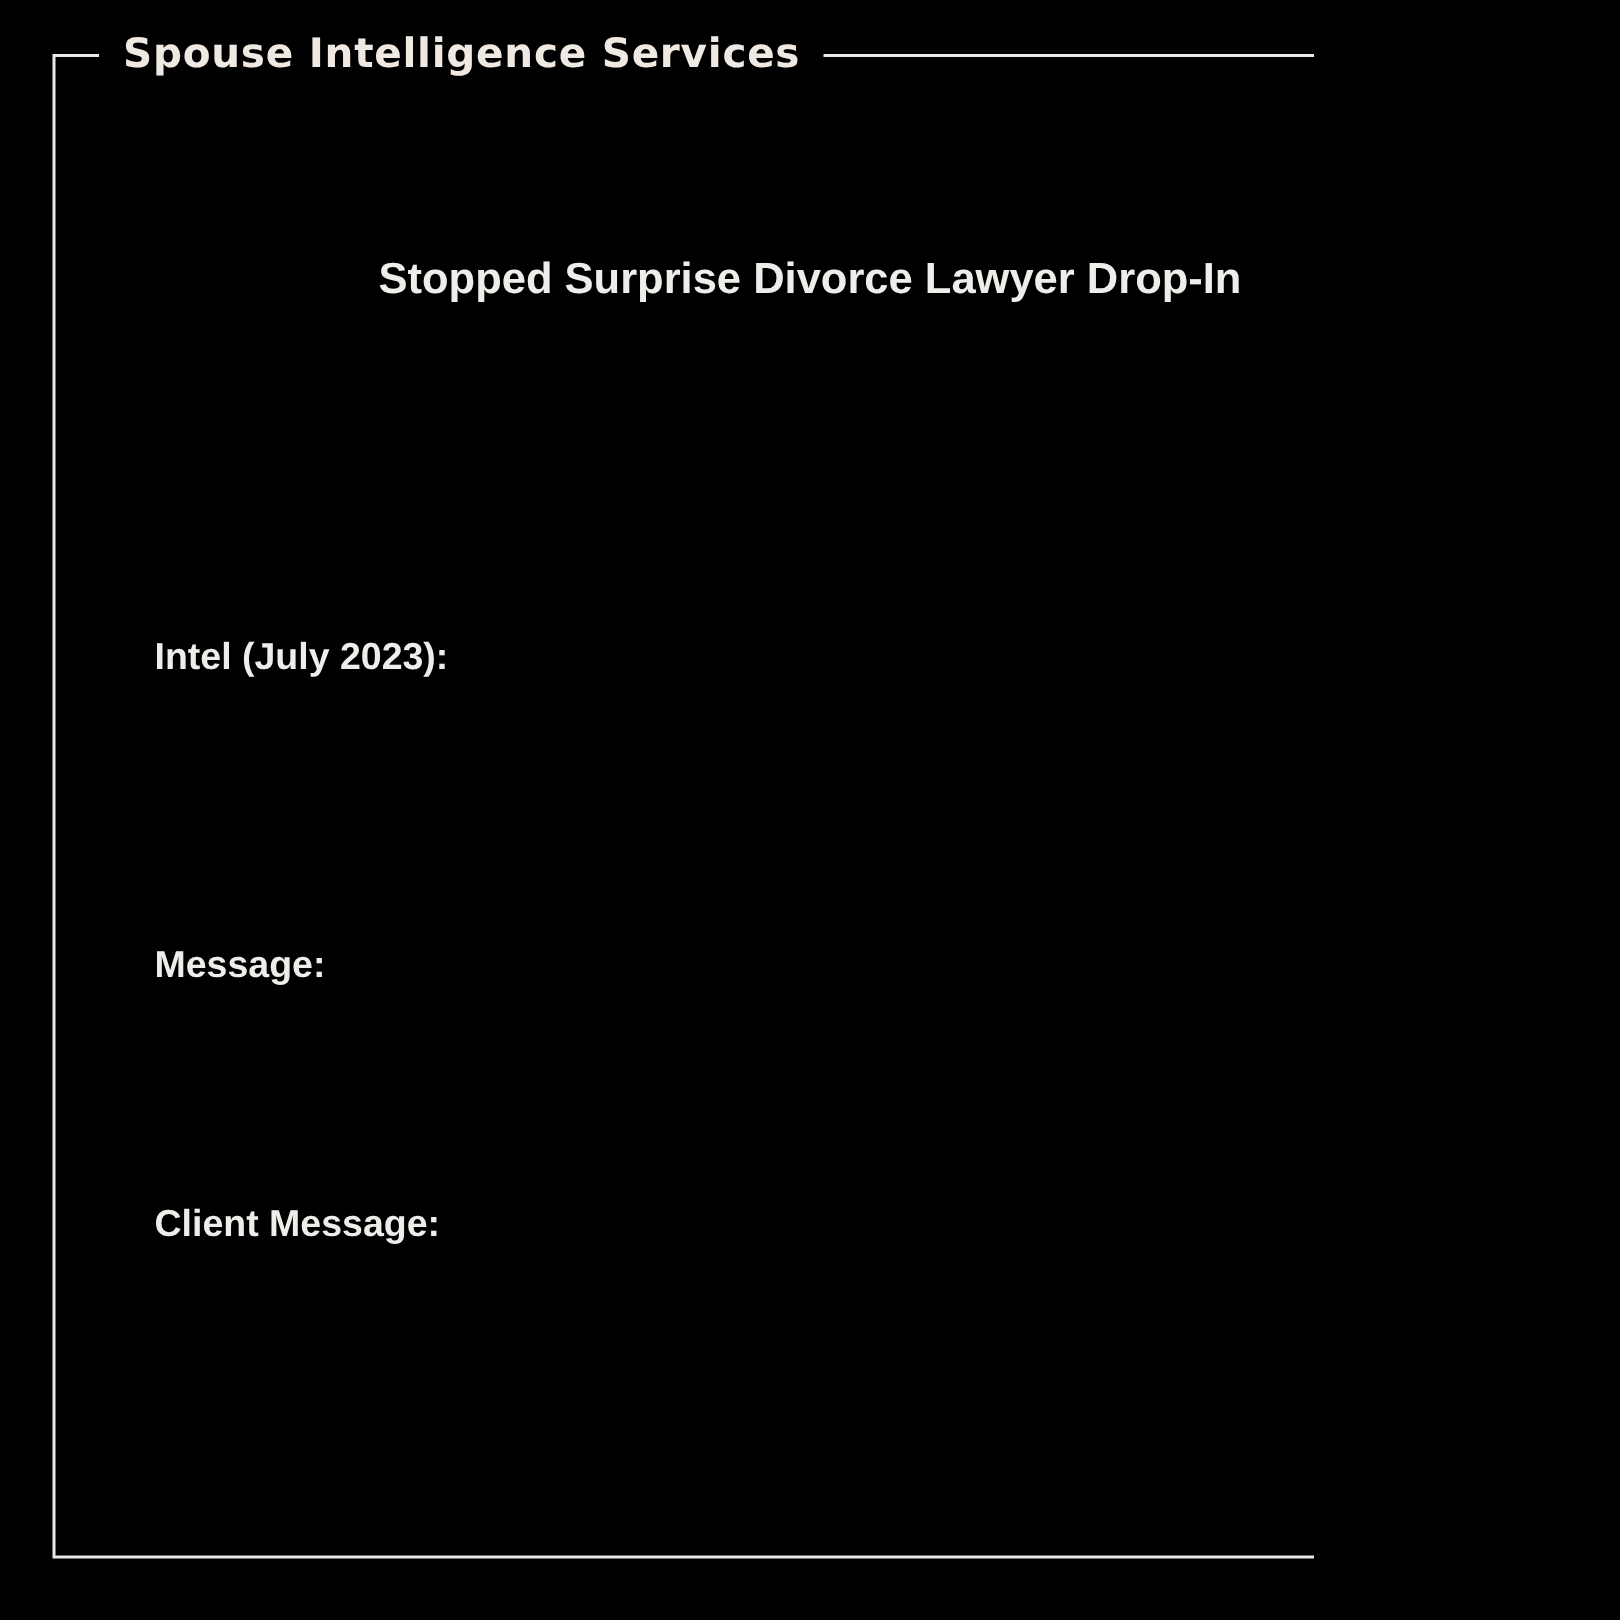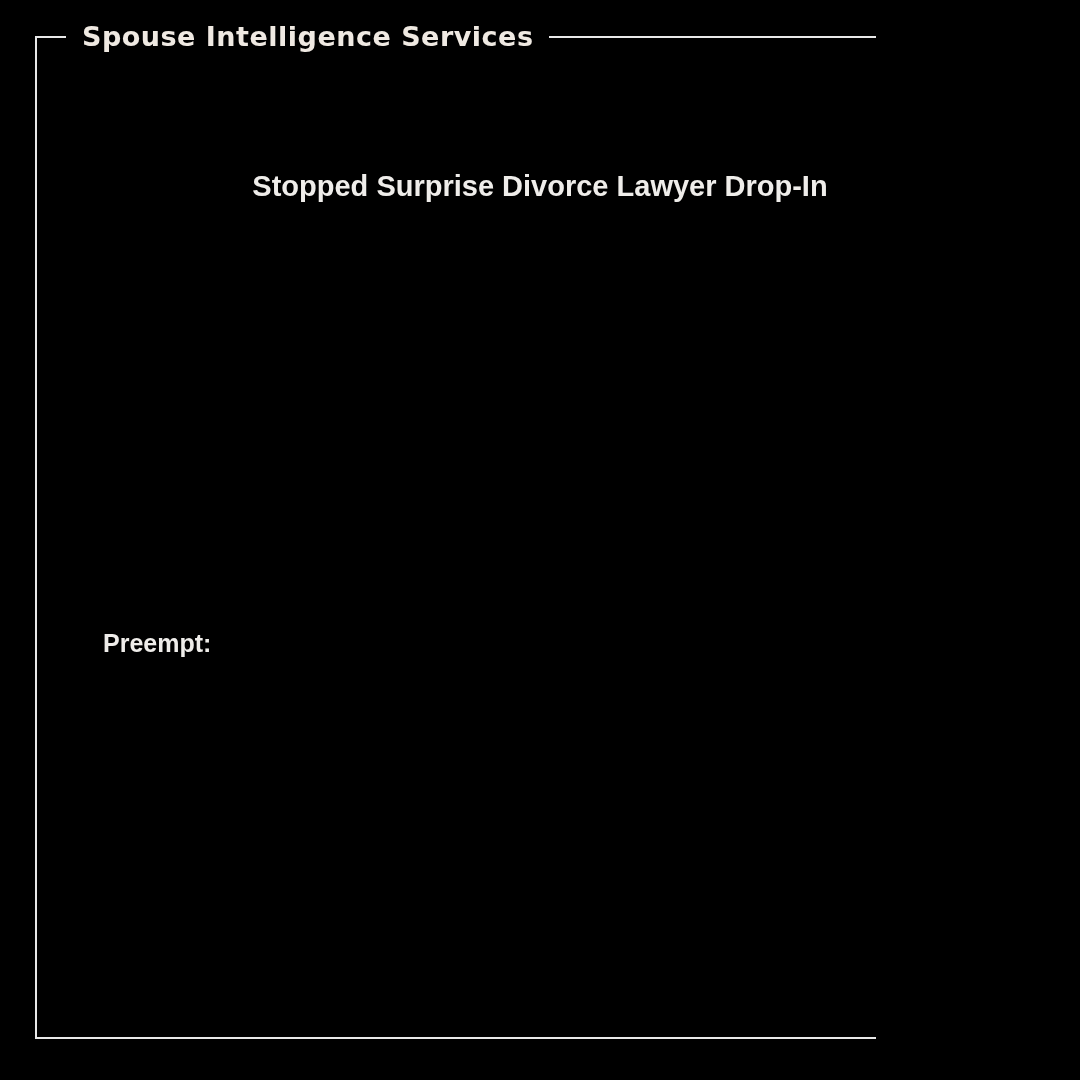--- a/index.html
+++ b/index.html
@@ -97,22 +97,24 @@
   <div class="brand">Spouse Intelligence Services</div>
 
   <div class="author">Divia Dhir</div>
 
   <div class="doc-title">Stopped Surprise Divorce Lawyer Drop-In</div>
 
   <div class="section s0">
   </div>
 
   <div class="section s1">
+    <p class="label">Intel (July 2023):</p>
   </div>
 
   <div class="section s2">
-    <p class="label">Preempt:</p>
+    <p class="label">Message:</p>
   </div>
 
   <div class="section s3">
+    <p class="label">Client Message:</p>
   </div>
 
 </div>
 
 </body></html>

